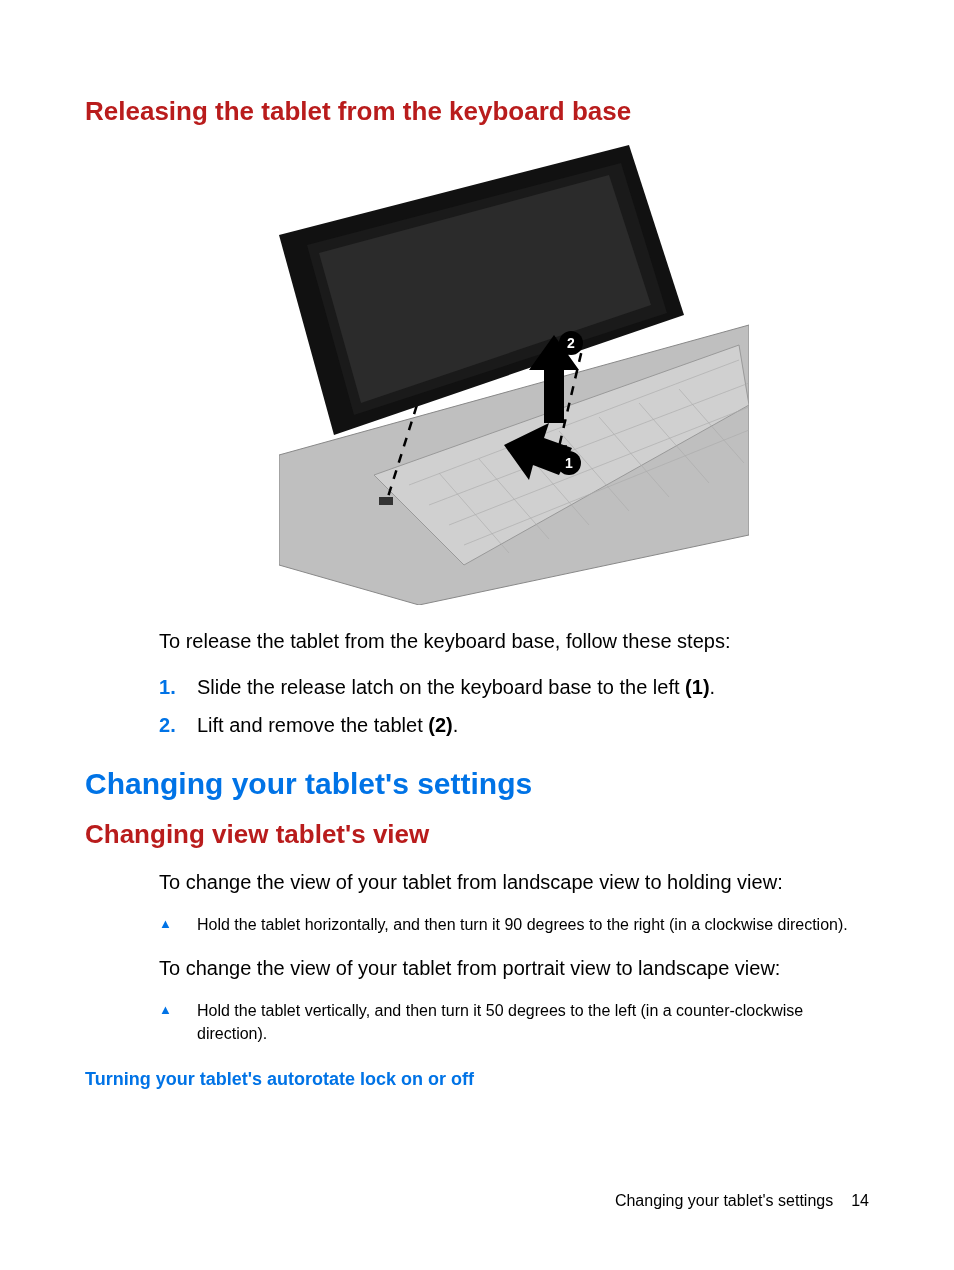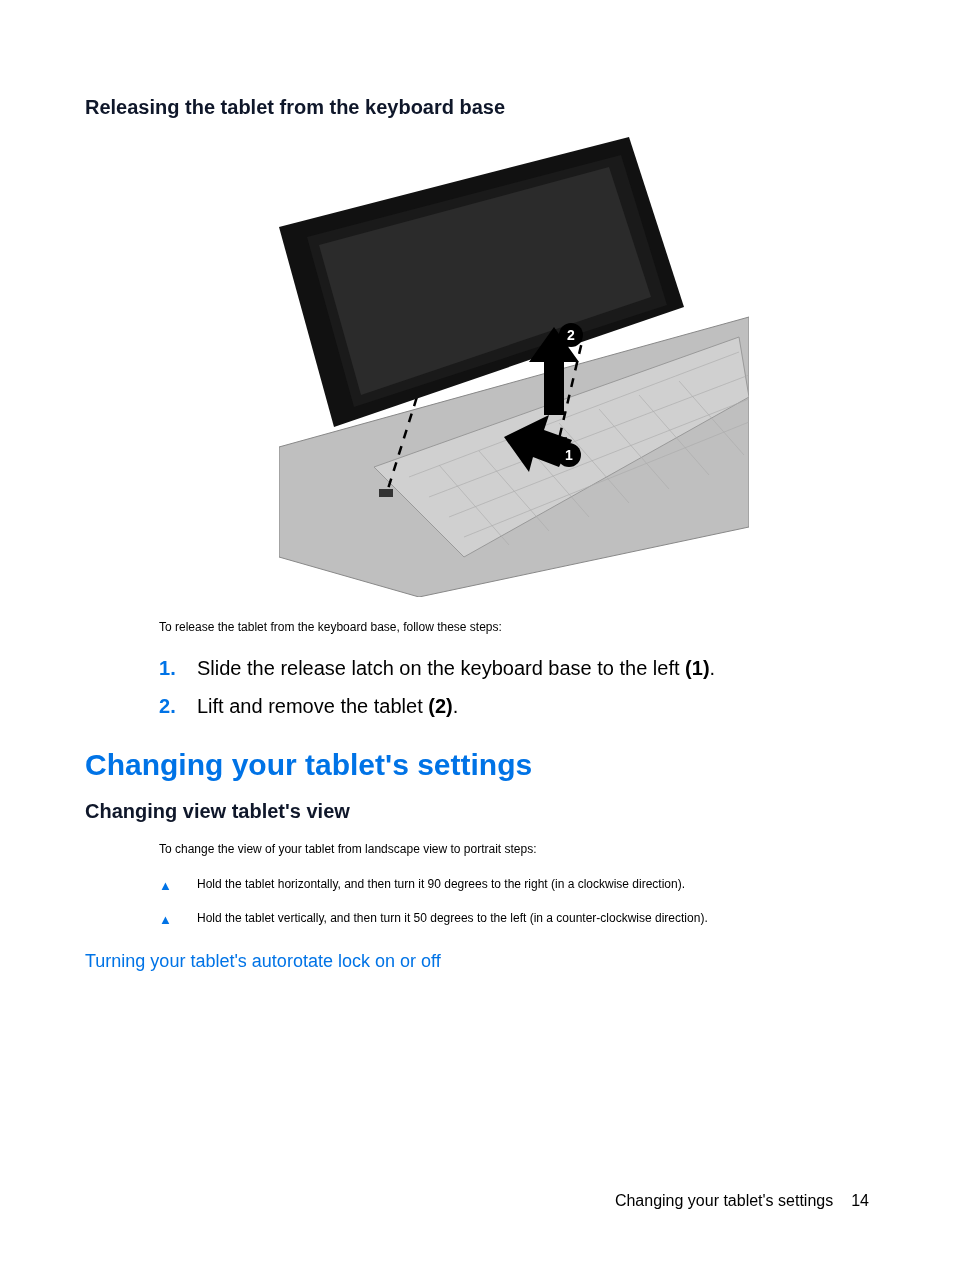--- a/index.html
+++ b/index.html
@@ -10,39 +10,39 @@
     height: 1270px;
     font-family: Arial, Helvetica, sans-serif;
     background: #fff;
     color: #000;
     position: relative;
   }
   .page {
     padding: 96px 85px 0 85px;
   }
   .h2-blue {
-    color: #0f172a;
-    font-size: 20px;
+    color: #b91c1c;
+    font-size: 26px;
     font-weight: bold;
     margin: 0 0 18px 0;
   }
   .h1-blue {
     color: #0073e6;
     font-size: 30px;
     font-weight: bold;
     margin: 28px 0 18px 0;
   }
   .h3-blue {
     color: #0073e6;
     font-size: 18px;
-    font-weight: normal;
+    font-weight: bold;
     margin: 24px 0 14px 0;
   }
   .body-text {
-    font-size: 12px;
+    font-size: 20px;
     line-height: 1.4;
     margin: 4px 0 18px 74px;
   }
   .figure-wrap {
     margin: 0 0 18px 74px;
     text-align: center;
   }
   .figure {
     width: 470px;
     height: 460px;
@@ -74,21 +74,21 @@
   }
   ul.tri {
     margin: 0 0 18px 74px;
     padding: 0;
     list-style: none;
   }
   ul.tri li {
     position: relative;
     padding-left: 38px;
     margin-bottom: 18px;
-    font-size: 12px;
+    font-size: 16px;
     line-height: 1.4;
   }
   ul.tri li::before {
     content: "▲";
     position: absolute;
     left: 0;
     top: 1px;
     color: #0073e6;
     font-size: 13px;
   }
@@ -167,24 +167,25 @@
       <span>Slide the release latch on the keyboard base to the left </span><span class="bold-inline">(1)</span><span>.</span>
     </li>
     <li>
       <span>Lift and remove the tablet </span><span class="bold-inline">(2)</span><span>.</span>
     </li>
   </ol>
 
   <h1 class="h1-blue">Changing your tablet's settings</h1>
 
   <h2 class="h2-blue">Changing view tablet's view</h2>
-  <p class="body-text">To change the view of your tablet from landscape view to portrait steps:</p>
+  <p class="body-text">To change the view of your tablet from landscape view to holding view:</p>
   <ul class="tri">
     <li>Hold the tablet horizontally, and then turn it 90 degrees to the right (in a clockwise direction).</li>
   </ul>
+  <p class="body-text">To change the view of your tablet from portrait view to landscape view:</p>
   <ul class="tri">
     <li>Hold the tablet vertically, and then turn it 50 degrees to the left (in a counter-clockwise direction).</li>
   </ul>
 
   <h3 class="h3-blue">Turning your tablet's autorotate lock on or off</h3>
 
 </div>
 
 <div class="footer">
   <span>Changing your tablet's settings</span><span class="pg">14</span>

